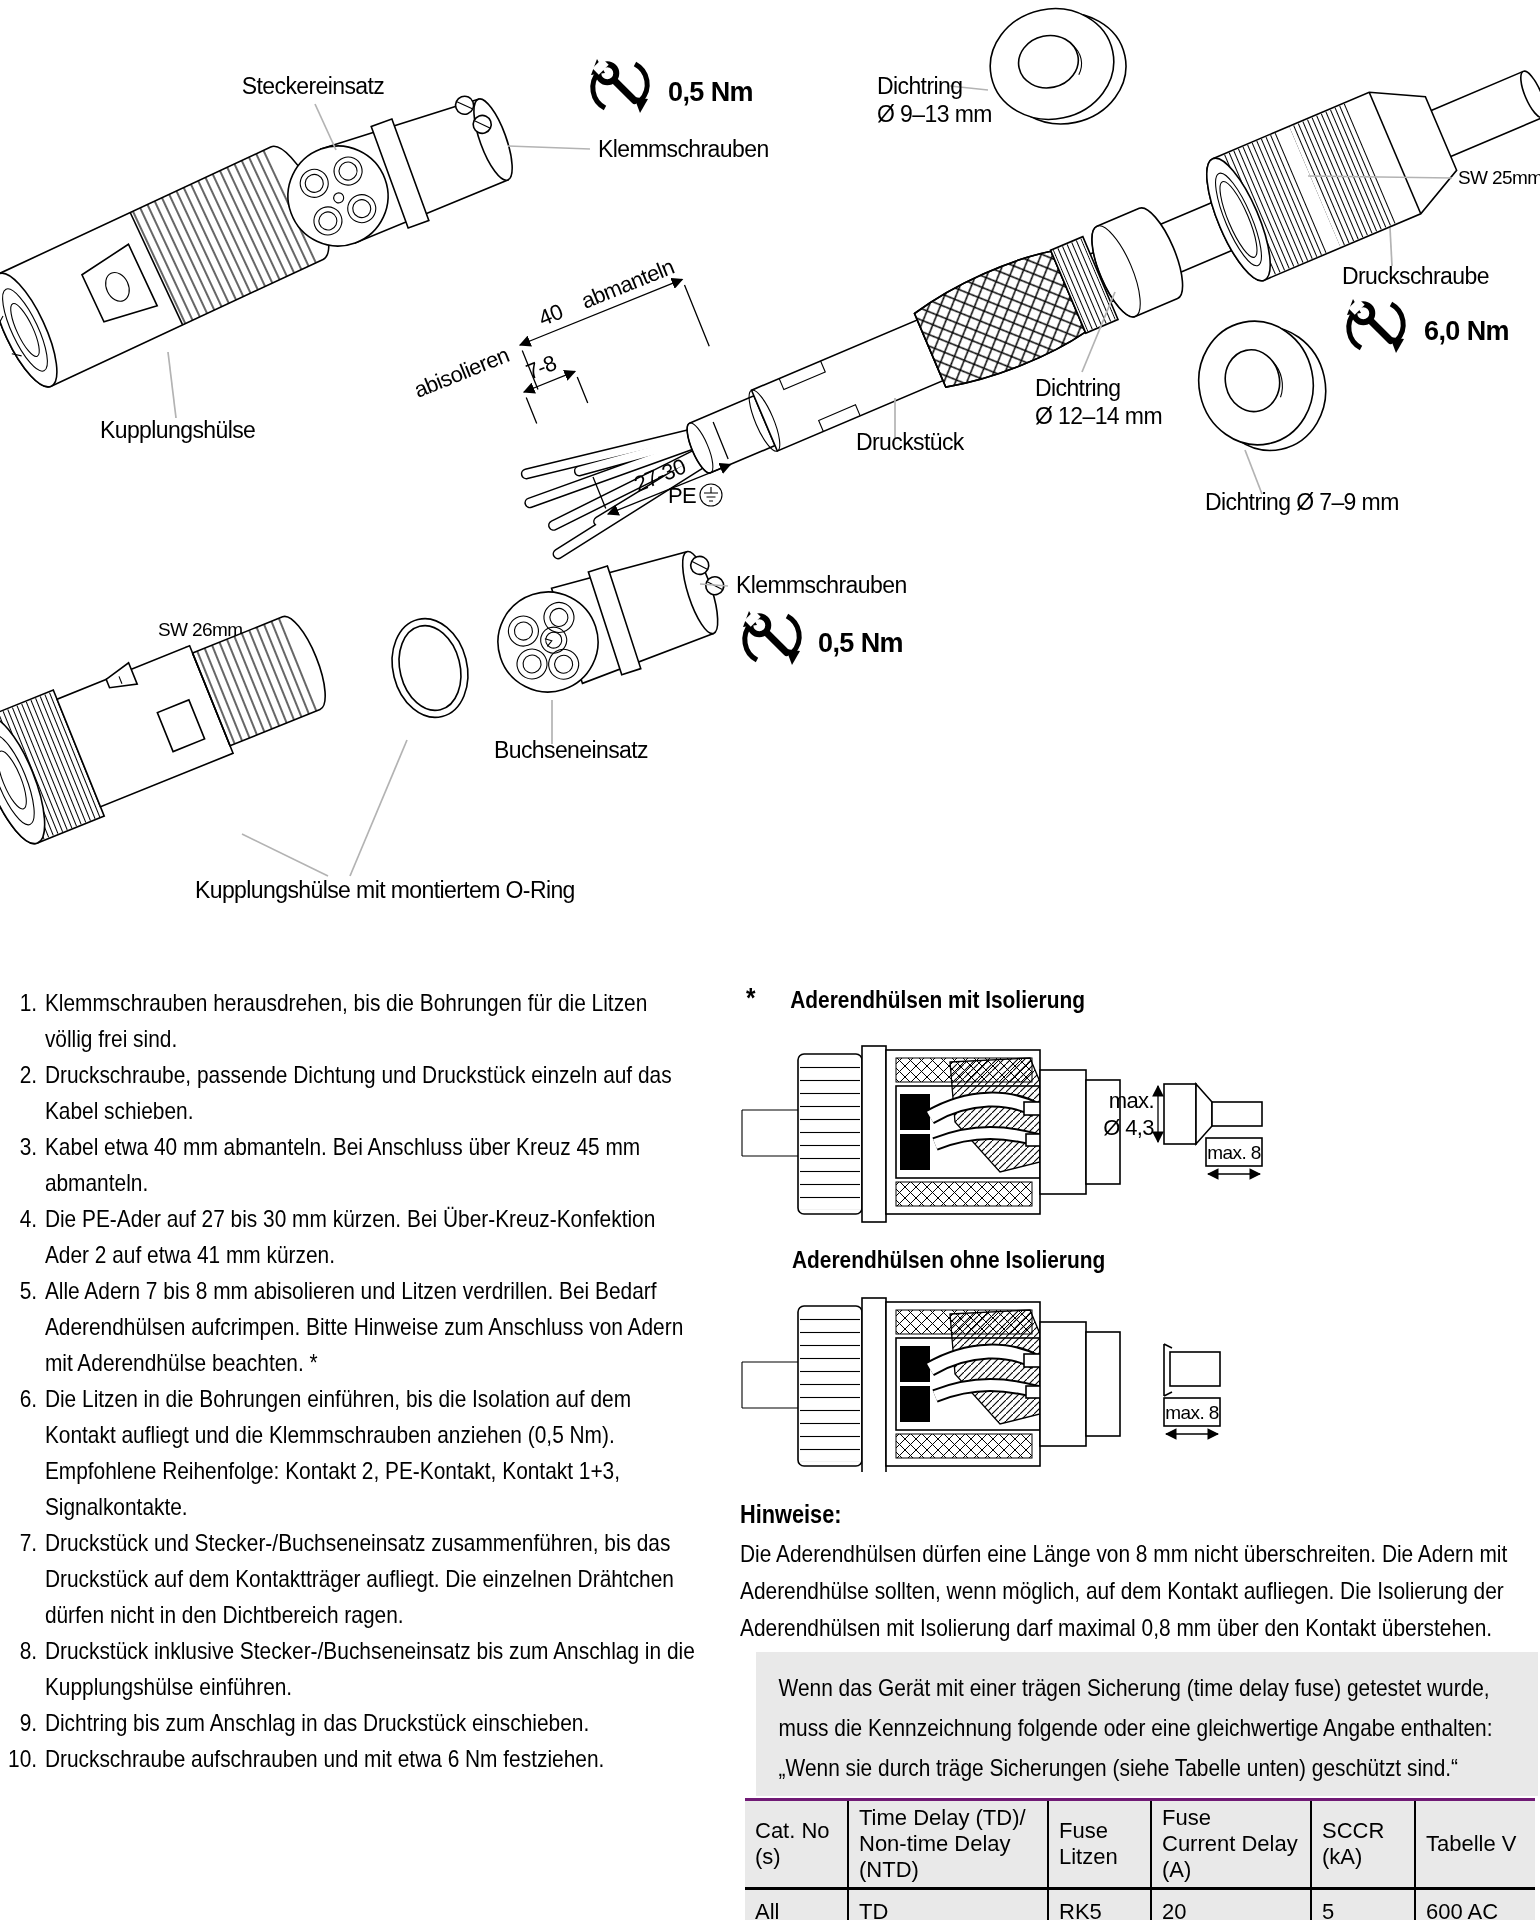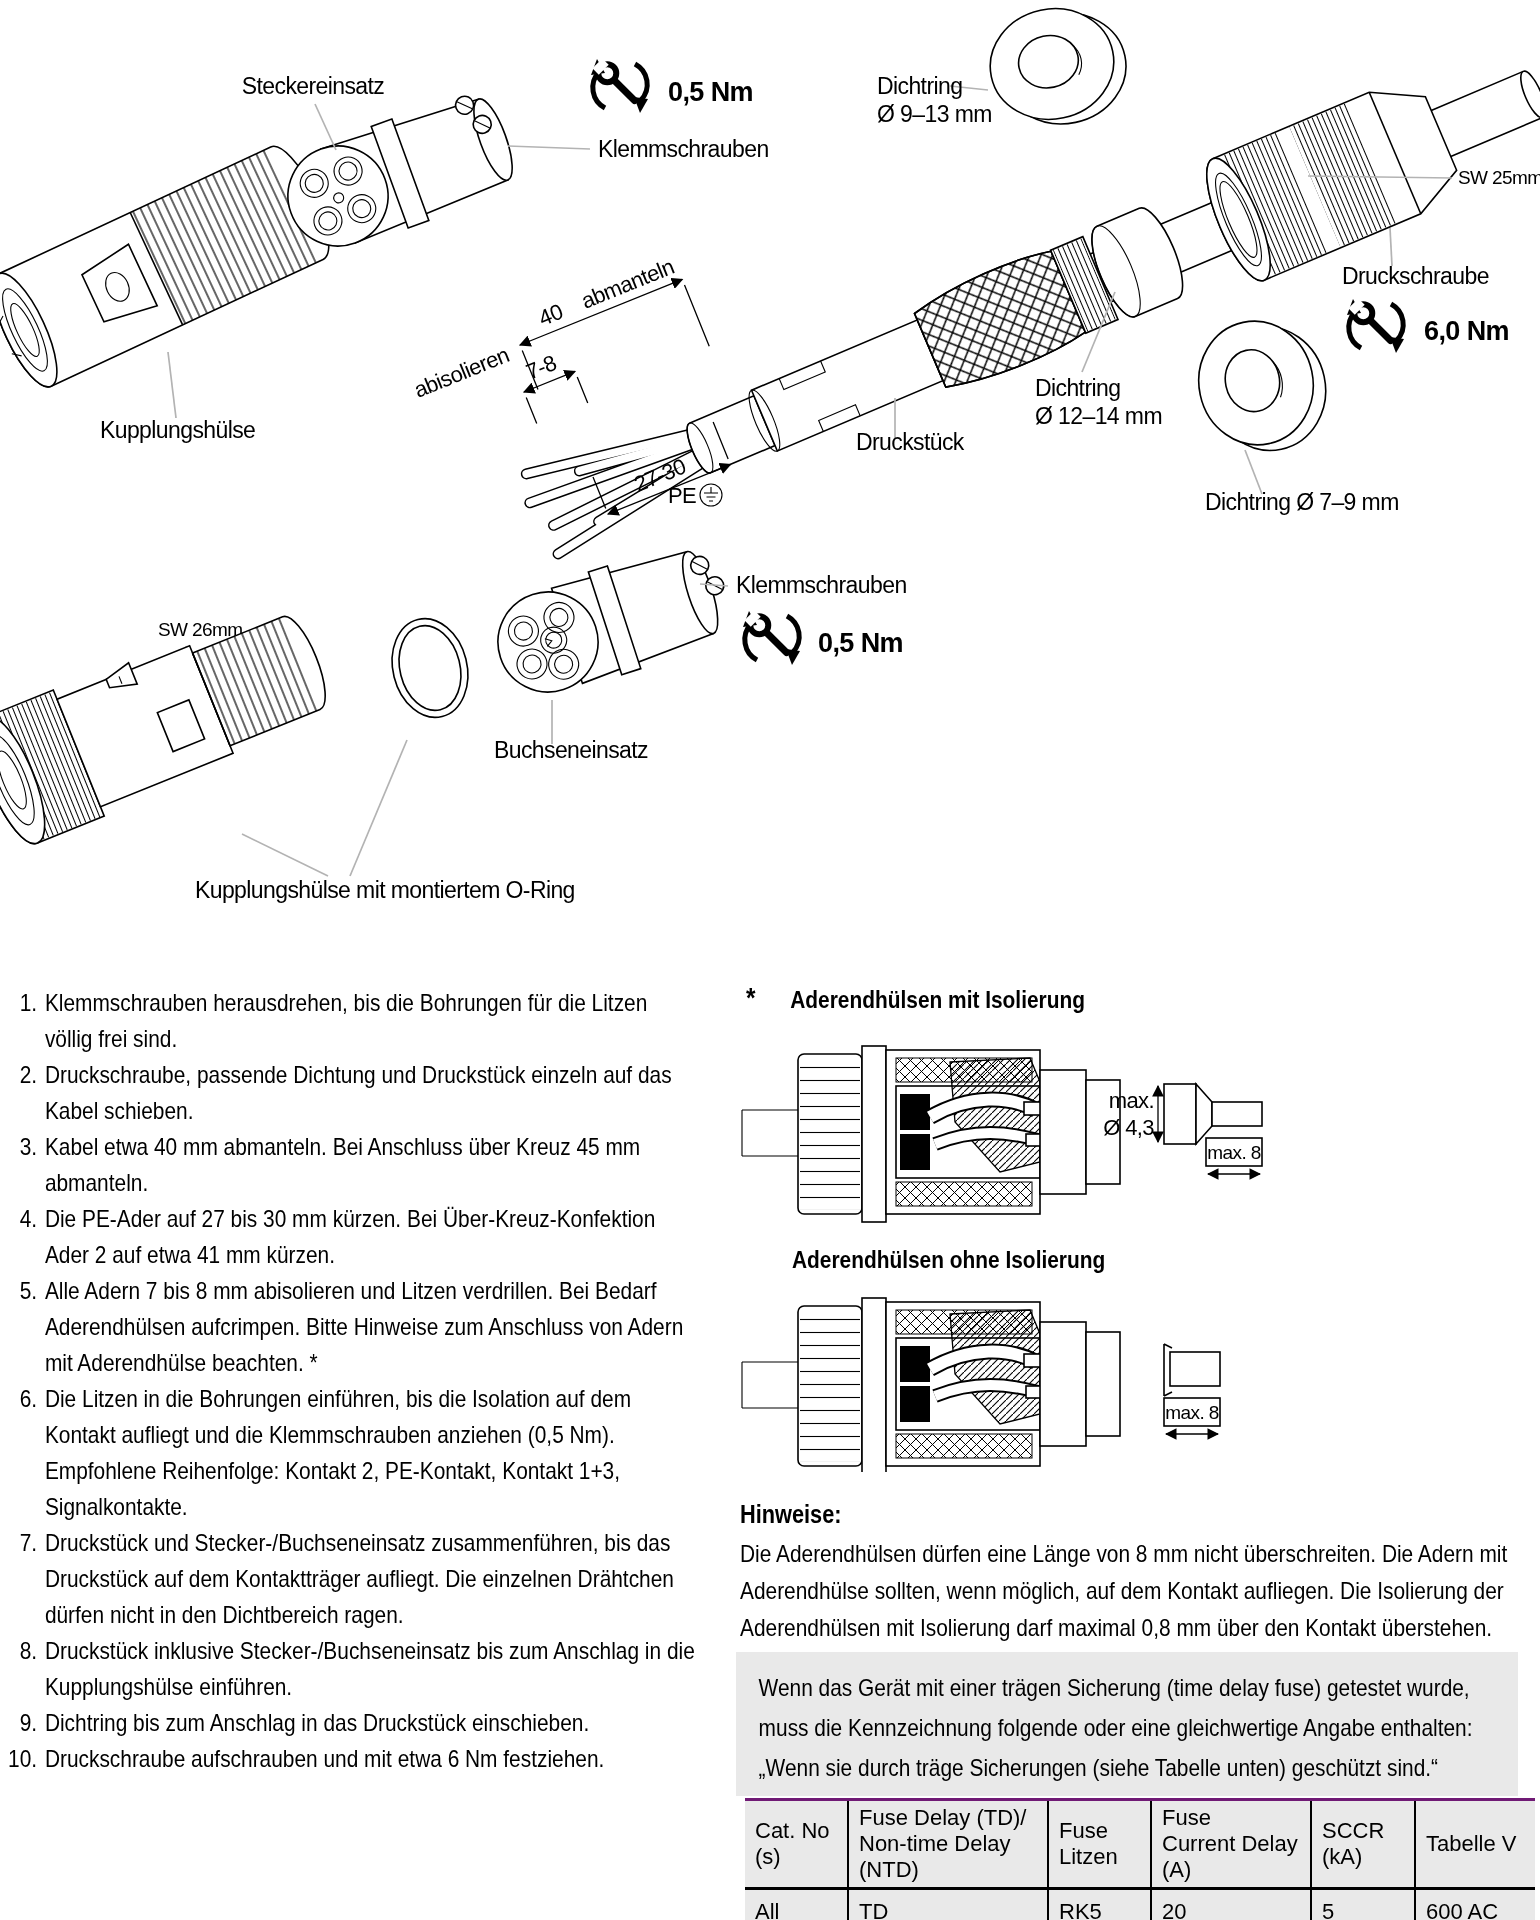--- a/index.html
+++ b/index.html
@@ -370,40 +370,40 @@
     <rect class="wh" x="430" y="72" width="50" height="34"></rect>
     <rect class="wh" x="424" y="118" width="56" height="28" stroke-width="1.3"></rect>
     <text class="t19" text-anchor="middle" x="452" y="139">max. 8</text>
     <path class="dim" d="M426,154 H478" marker-start="url(#m-arr)" marker-end="url(#m-arr)"></path>
   </g>
 </svg>
 
 <div class="abs cond bold" style="left:740px;top:1500px;font-size:25px">Hinweise:</div>
 <div class="abs cond para" style="left:740px;top:1535px;width:925px">Die Aderendhülsen dürfen eine Länge von 8 mm nicht überschreiten. Die Adern mit Aderendhülse sollten, wenn möglich, auf dem Kontakt aufliegen. Die Isolierung der Aderendhülsen mit Isolierung darf maximal 0,8 mm über den Kontakt überstehen.</div>
 
-<div class="abs notebox" style="left:736px;top:1652px;width:782px;height:144px">
+<div class="abs notebox" style="left:756px;top:1652px;width:782px;height:144px">
   <div class="inner cond" style="width:860px">
     <div>Wenn das Gerät mit einer trägen Sicherung (time delay fuse) getestet wurde, muss die Kennzeichnung folgende oder eine gleichwertige Angabe enthalten:</div>
     <div>„Wenn sie durch träge Sicherungen (siehe Tabelle unten) geschützt sind.“</div>
   </div>
 </div>
 
 <table class="abs" style="left:745px;top:1798px;width:790px">
   <colgroup>
     <col style="width:103px">
       <col style="width:200px">
       <col style="width:103px">
     <col style="width:160px">
       <col style="width:104px">
       <col style="width:120px">
   </colgroup>
   <thead>
     <tr>
       <th>Cat. No (s)</th>
-      <th>Fuse Delay (TD)/
+      <th>Time Delay (TD)/
 Non-time Delay (NTD)</th>
       <th>Fuse Litzen</th>
       <th>Fuse
 Current Delay (A)</th>
       <th>SCCR (kA)</th>
       <th>Tabelle V</th>
     </tr>
   </thead>
   <tbody>
     <tr>

